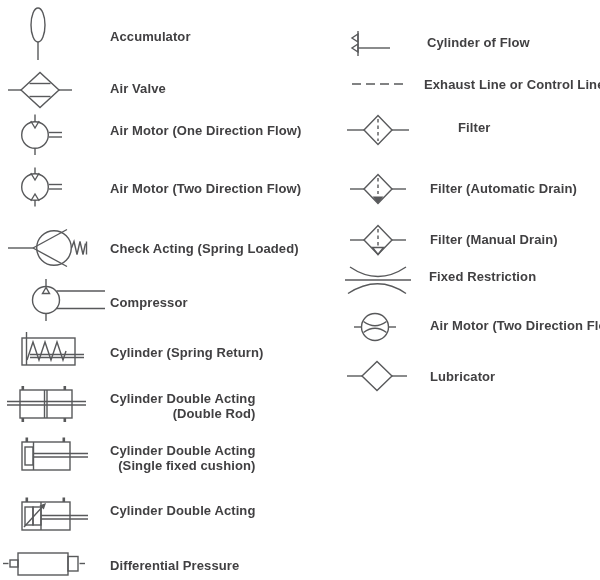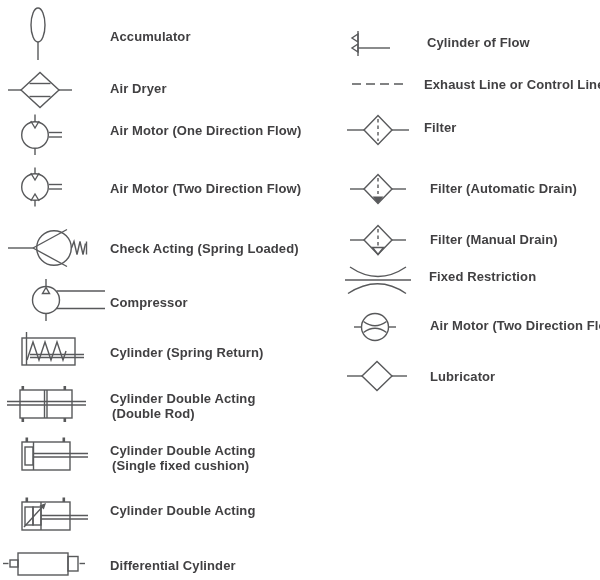--- a/index.html
+++ b/index.html
@@ -6,21 +6,21 @@
   body{
     width:600px;height:580px;position:relative;overflow:hidden;
     background:var(--background,#ffffff);
     font-family:"Liberation Sans",sans-serif;
   }
   #symbol-canvas{position:absolute;left:0;top:0;color:var(--stroke,#58595b);}
   .lbl{
     position:absolute;font-size:13px;font-weight:700;line-height:15px;
     color:var(--text,#414042);white-space:nowrap;letter-spacing:0.1px;
   }
-  .lbl .l2{padding-left:2px;}
+  .lbl .l2{padding-left:2px;text-align:right;}
 </style>
 </head>
 <body>
 
 <svg id="symbol-canvas" width="600" height="580" viewBox="0 0 600 580" fill="none" stroke="currentColor" stroke-width="1.4" stroke-linecap="butt" stroke-linejoin="miter">
 
   <g>
     <ellipse cx="38" cy="25" rx="7" ry="17"></ellipse>
     <line x1="38" y1="42" x2="38" y2="60"></line>
   </g>
@@ -171,43 +171,43 @@
   </g>
 
   <g>
     <polygon points="362,376 377,361.5 392,376 377,390.5"></polygon>
     <line x1="347" y1="376" x2="362" y2="376"></line>
     <line x1="392" y1="376" x2="407" y2="376"></line>
   </g>
 </svg>
 
 <div class="lbl" style="left:110px;top:29px">Accumulator</div>
-<div class="lbl" style="left:110px;top:81px">Air Dryer</div>
+<div class="lbl" style="left:110px;top:81px">Air Valve</div>
 <div class="lbl" style="left:110px;top:123px">Air Motor (One Direction Flow)</div>
 <div class="lbl" style="left:110px;top:181px">Air Motor (Two Direction Flow)</div>
 <div class="lbl" style="left:110px;top:241px">Check Acting (Spring Loaded)</div>
 <div class="lbl" style="left:110px;top:295px">Compressor</div>
 <div class="lbl" style="left:110px;top:345px">Cylinder (Spring Return)</div>
 
 <div class="lbl" style="left:110px;top:391px">
   <div>Cylinder Double Acting</div>
   <div class="l2">(Double Rod)</div>
 </div>
 
 <div class="lbl" style="left:110px;top:443px">
   <div>Cylinder Double Acting</div>
   <div class="l2">(Single fixed cushion)</div>
 </div>
 
 <div class="lbl" style="left:110px;top:503px">
   <div>Cylinder Double Acting</div>
 </div>
 
-<div class="lbl" style="left:110px;top:558px">Differential Cylinder</div>
+<div class="lbl" style="left:110px;top:558px">Differential Pressure</div>
 
 <div class="lbl" style="left:427px;top:35px">Cylinder of Flow</div>
 <div class="lbl" style="left:424px;top:77px">Exhaust Line or Control Line</div>
-<div class="lbl" style="left:424px;top:120px">Filter</div>
+<div class="lbl" style="left:458px;top:120px">Filter</div>
 <div class="lbl" style="left:430px;top:181px">Filter (Automatic Drain)</div>
 <div class="lbl" style="left:430px;top:232px">Filter (Manual Drain)</div>
 <div class="lbl" style="left:429px;top:269px">Fixed Restriction</div>
 <div class="lbl" style="left:430px;top:318px">Air Motor (Two Direction Flow)</div>
 <div class="lbl" style="left:430px;top:369px">Lubricator</div>
 
 </body></html>

